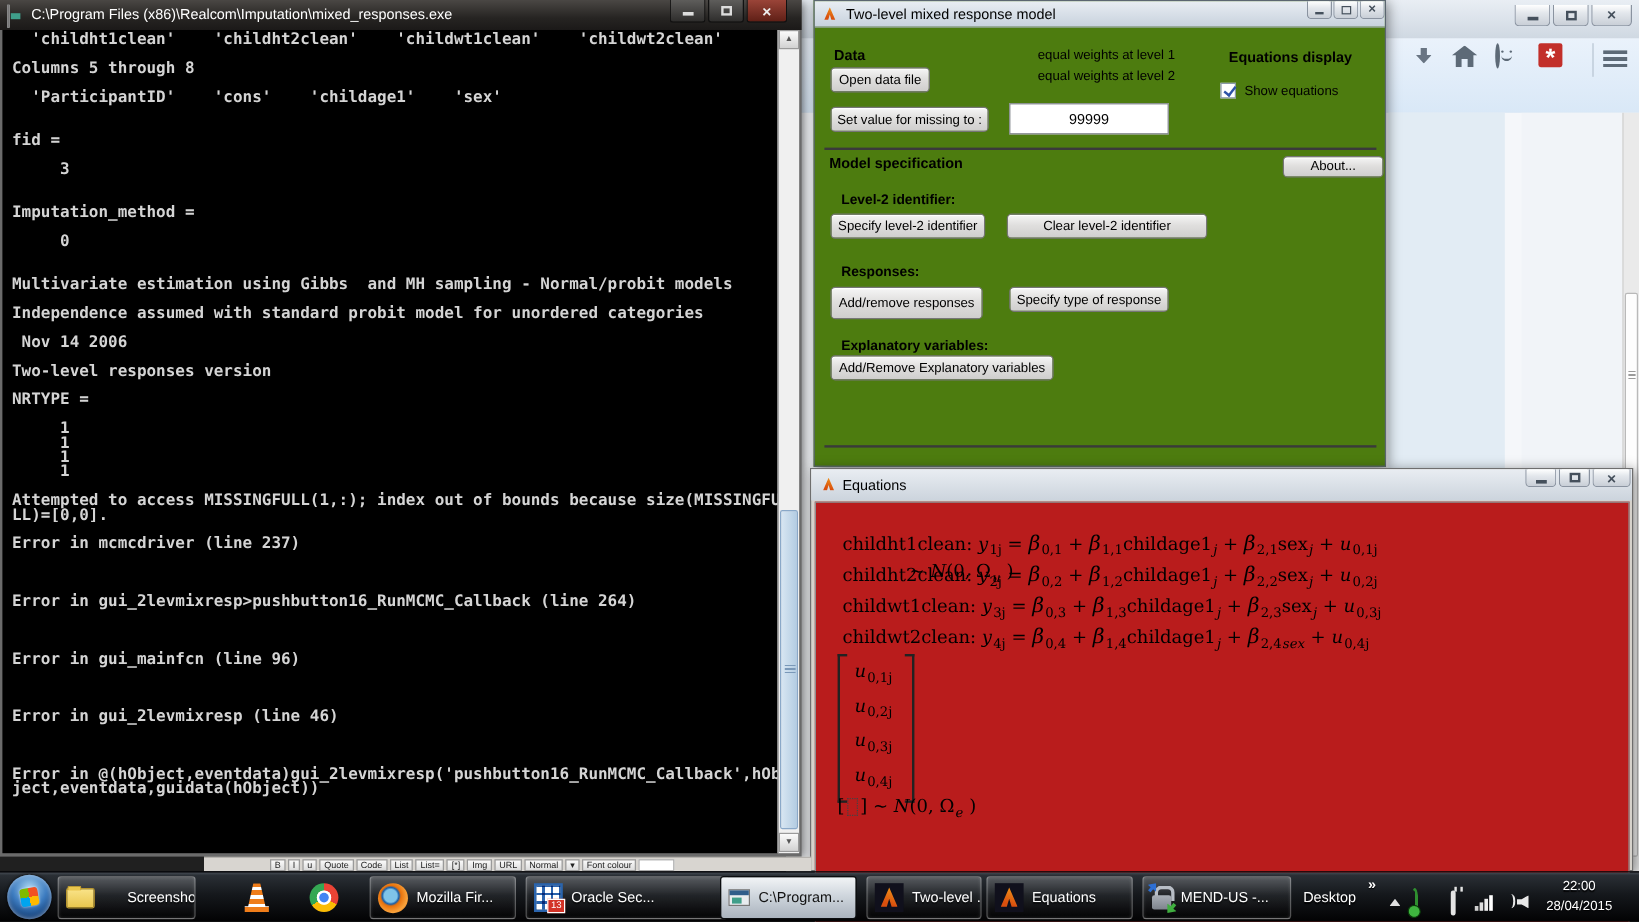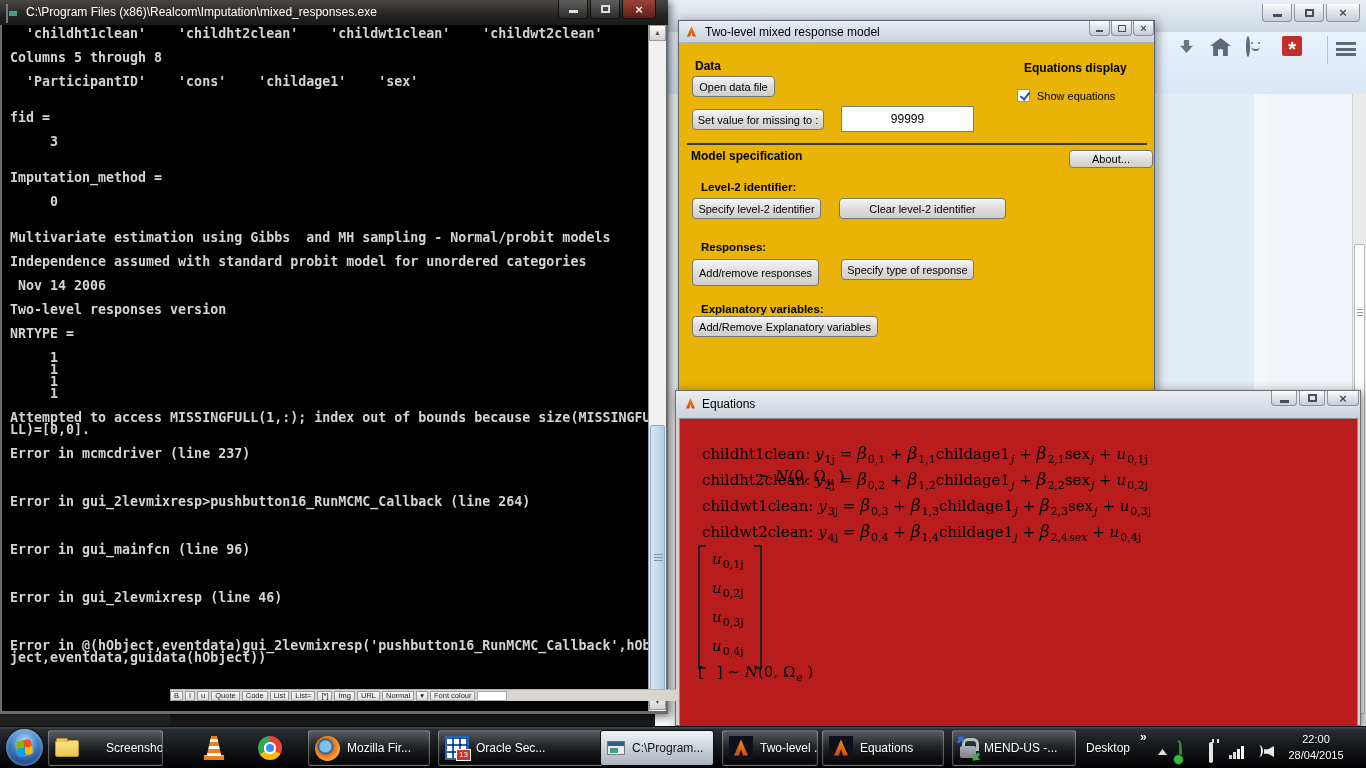--- a/index.html
+++ b/index.html
@@ -28,21 +28,21 @@
   .icon-home-icon{width:21px;height:18px;background:#5d6a77;clip-path:polygon(50% 0,100% 45%,85% 45%,85% 100%,62% 100%,62% 62%,38% 62%,38% 100%,15% 100%,15% 45%,0 45%);}
   .icon-chat-smiley-icon{width:19px;height:19px;border:2px solid #5d6a77;border-radius:50%;position:relative;}
   .icon-chat-smiley-icon::before{content:"";position:absolute;left:3px;top:4px;width:2px;height:2px;background:#5d6a77;border-radius:50%;box-shadow:7px 0 0 #5d6a77;}
   .icon-chat-smiley-icon::after{content:"";position:absolute;left:3px;top:6px;width:9px;height:5px;border-bottom:2px solid #5d6a77;border-radius:0 0 6px 6px;}
   .icon-lastpass-icon{width:20px;height:20px;background:#c22f2a;border-radius:2px;color:#fff;text-align:center;font-size:21px;line-height:26px;font-weight:bold;}
   .icon-lastpass-icon::before{content:"*";}
   .icon-menu-icon{width:20px;height:14px;background:repeating-linear-gradient(#5d6a77 0 3px,transparent 3px 5.5px);}
   .ff-sep{position:absolute;width:1px;height:28px;background:#b7c3d1;}
 
   
-  .editor-strip{position:absolute;left:170px;top:689px;width:506px;height:12px;background:#d8d5d0;border-top:1px solid #b5b2ae;z-index:6;white-space:nowrap;}
+  .editor-strip{position:absolute;left:170px;top:714px;width:506px;height:12px;background:#d8d5d0;border-top:1px solid #b5b2ae;z-index:6;white-space:nowrap;padding-left:55px;}
   .ed-btn{display:inline-block;height:10px;line-height:8px;font-size:7.5px;color:#222;background:linear-gradient(#fbfbfb,#dcdcdc);border:1px solid #9a9a9a;padding:0 3px;margin:1px 2px 0 0;vertical-align:top;}
   .ed-field{display:inline-block;width:30px;height:10px;background:#fff;border:1px solid #aaa;margin-top:1px;vertical-align:top;}
   .dark-strip{position:absolute;left:0;top:714px;width:170px;height:12px;background:#202020;z-index:6;}
 
   
   .console-window{position:absolute;left:0;top:0;width:668px;height:714px;background:#6b6b6b;z-index:5;box-shadow:2px 2px 8px rgba(0,0,0,.6);}
   .con-titlebar{position:absolute;left:0;top:0;width:100%;height:25px;background:linear-gradient(#4a4744,#262422 60%,#1b1918);}
   .con-title{position:absolute;left:26px;top:5px;color:#fff;font-size:12px;white-space:nowrap;}
   .icon-console-icon{width:18px;height:14px;background:#e8ecef;border:1px solid #777;position:relative;}
   .icon-console-icon::before{content:"";position:absolute;left:0;top:0;width:100%;height:4px;background:#2f5d8a;}
@@ -53,21 +53,21 @@
   .con-cap.close{background:linear-gradient(#9a4438,#5f1f16);}
   .con-cap .g-close{color:#eee;}
   .con-client{position:absolute;left:2px;top:25px;width:646px;height:686px;background:#000;overflow:hidden;}
   .console-text{position:absolute;left:8px;top:3px;margin:0;font-family:"DejaVu Sans Mono",monospace;font-size:13.3px;line-height:12px;font-weight:bold;color:#d4d4d4;white-space:pre;}
   .con-scroll{position:absolute;left:648px;top:25px;width:18px;height:686px;background:#f0f0f0;border-left:1px solid #9a9a9a;}
   .sc-btn{position:absolute;left:0;width:17px;height:16px;background:linear-gradient(#fbfbfb,#d2d2d2);border:1px solid #9a9a9a;color:#555;font-size:7px;line-height:14px;text-align:center;}
   .sc-thumb{position:absolute;left:1px;top:400px;width:15px;height:266px;background:linear-gradient(90deg,#d8e6f2,#b3cce2);border:1px solid #8aa8c8;border-radius:2px;}
   .sc-thumb::after{content:"";position:absolute;left:3px;top:128px;width:9px;height:7px;background:repeating-linear-gradient(0deg,#7a98b8 0 1px,transparent 1px 3px);}
 
   
-  .model-dialog{position:absolute;left:678px;top:0;width:477px;height:389px;background:#eab308;border:1px solid #5b6670;z-index:5;box-shadow:2px 2px 10px rgba(0,0,0,.45);margin-top:20px;}
+  .model-dialog{position:absolute;left:678px;top:0;width:477px;height:389px;background:#4d7c0f;border:1px solid #5b6670;z-index:5;box-shadow:2px 2px 10px rgba(0,0,0,.45);}
   .md-titlebar{position:absolute;left:0;top:0;width:100%;height:22px;background:linear-gradient(#e8edf3,#c8d2dd);border-bottom:1px solid #aab4bf;}
   .md-title{position:absolute;left:26px;top:4px;font-size:12px;color:#000;white-space:nowrap;}
   .icon-matlab-icon{width:15px;height:15px;background:#10101c;position:relative;}
   .icon-matlab-icon::before{content:"";position:absolute;left:1px;top:1px;width:13px;height:13px;background:linear-gradient(200deg,#f7a81d,#d94f0e 70%);clip-path:polygon(15% 88%,50% 8%,85% 88%,60% 88%,50% 55%,40% 88%);}
   .md-cap{height:15px;width:21px;}
   .md-cap .g-min{width:7px;height:2px;margin-top:5px;}
   .md-cap .g-max{width:8px;height:7px;border-width:1.5px;}
   .md-cap .g-close{font-size:11px;}
   .mbtn{position:absolute;background:linear-gradient(#f6f6f6,#e0dfde 45%,#cfcecd);border:1px solid #767676;border-radius:4px;box-shadow:inset 0 1px 0 #fff;font-size:11px;color:#000;display:flex;align-items:center;justify-content:center;white-space:nowrap;}
   .mlabel{position:absolute;font-weight:bold;color:#000;white-space:nowrap;}
@@ -258,20 +258,24 @@
       <div class="capbtn md-cap" style="left:432px;top:0;">
           <span class="g-max"></span>
         </div>
       <div class="capbtn md-cap" style="left:454px;top:0;">
           <span class="g-close">×</span>
         </div>
     </div>
 
     <div class="mlabel" style="left:16px;top:38px;font-size:12px;">Data</div>
     <div class="mbtn" style="left:13px;top:55px;width:83px;height:21px;">Open data file</div>
+    <div class="mtext" style="left:178px;top:36px;font-size:11px;line-height:18px;text-align:center;width:130px;white-space:normal;">
+      <div>equal weights at level 1</div>
+      <div>equal weights at level 2</div>
+    </div>
     <div class="mlabel" style="left:345px;top:40px;font-size:12px;">Equations display</div>
     <div class="mcheck" style="left:338px;top:68px;"></div>
     <div class="mtext" style="left:358px;top:69px;font-size:11px;">Show equations</div>
     <div class="mbtn" style="left:13px;top:88px;width:132px;height:21px;">Set value for missing to :</div>
     <input class="mfield" style="left: 162px; top: 85px;" value="99999">
 
     <div class="msep" style="top:122px;"></div>
 
     <div class="mlabel" style="left:12px;top:128px;font-size:12px;">Model specification</div>
     <div class="mbtn" style="left:390px;top:129px;width:84px;height:18px;">About...</div>

